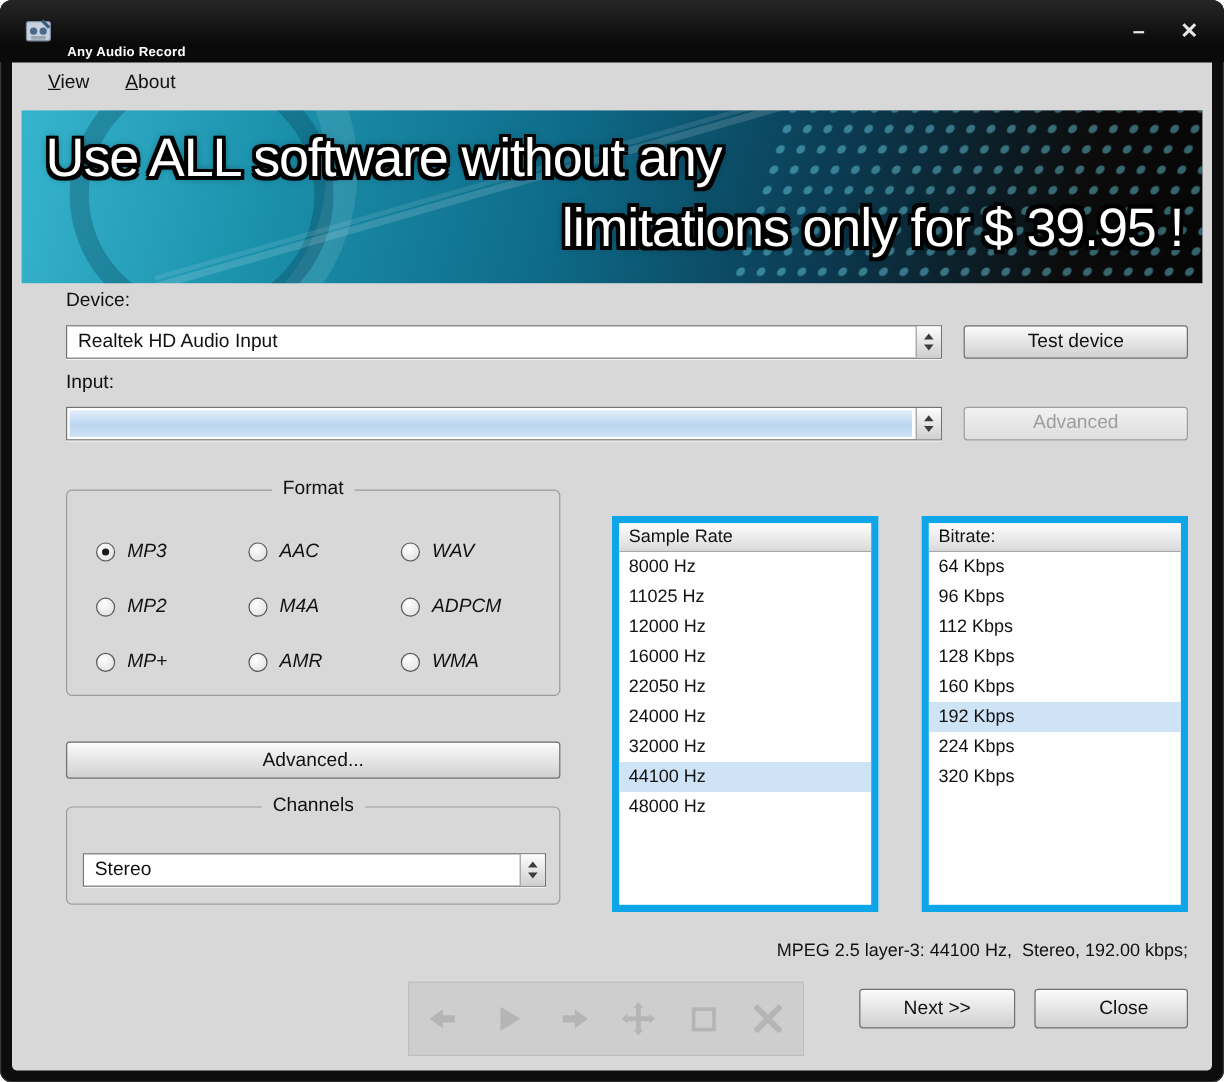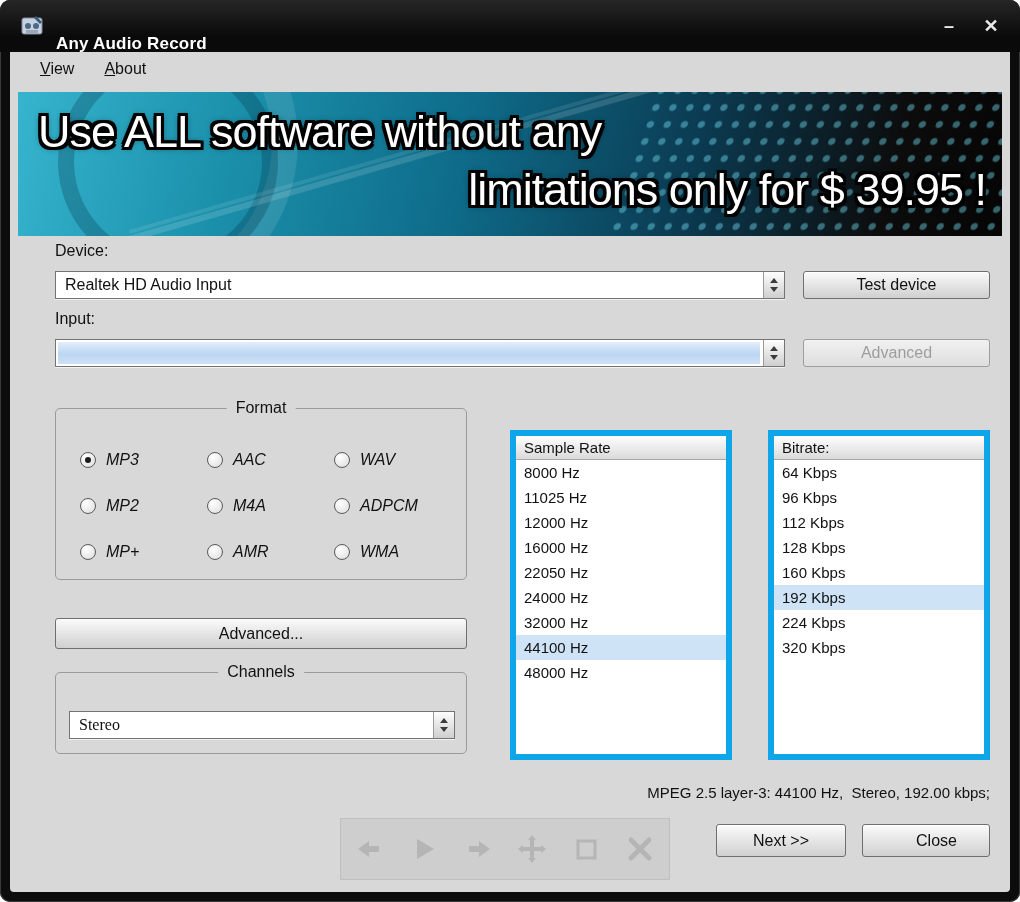--- a/index.html
+++ b/index.html
@@ -11,21 +11,21 @@
     box-shadow: inset 0 0 0 1px #3a3a3a;
   }
 
   
   .titlebar {
     position:absolute; left:0; top:0; width:100%; height:52px;
     background:linear-gradient(#262626, #0a0a0a 70%);
     color:#fff; display:flex; align-items:center;
   }
   .app-icon { width:24px; height:24px; margin-left:20px; }
-  .title-text { margin-left:12px; font-size:17px; font-weight:bold; letter-spacing:.2px;margin-top:36px; }
+  .title-text { margin-left:12px; font-size:11px; font-weight:bold; letter-spacing:.2px;margin-top:36px; }
   .win-controls { position:absolute; right:18px; top:0; height:52px; display:flex; align-items:center; gap:20px; }
   .win-btn { color:#e8e8e8; font-size:18px; font-weight:bold; width:22px; text-align:center; cursor:default; }
 
   
   .win-body {
     position:absolute; left:10px; top:52px; width:1000px; height:840px;
     background:#d8d8d8; border-radius:0 0 4px 4px;
   }
 
   
@@ -194,21 +194,21 @@
           <div class="radio"></div>
           <div class="radio-label">WMA</div>
         </div>
       </div>
     </div>
 
     <div class="btn" style="left:45px; top:566px; width:412px; height:31px;">Advanced...</div>
 
     <div class="group" style="left:45px; top:620px; width:412px; height:82px;">
       <div class="group-legend">Channels</div>
-      <div class="combo" style="left:13px; top:38px; width:386px; height:28px;font-family:Liberation Serif, serif;">
+      <div class="combo" style="left:13px; top:38px; width:386px; height:28px;">
         <div class="combo-text">Stereo</div>
         <div class="spinner">
           <div class="sp-up"></div>
           <div class="sp-down"></div>
         </div>
       </div>
     </div>
 
     <div class="listbox" style="left:500px; top:378px; width:222px; height:330px;">
       <div class="list-header">Sample Rate</div>

